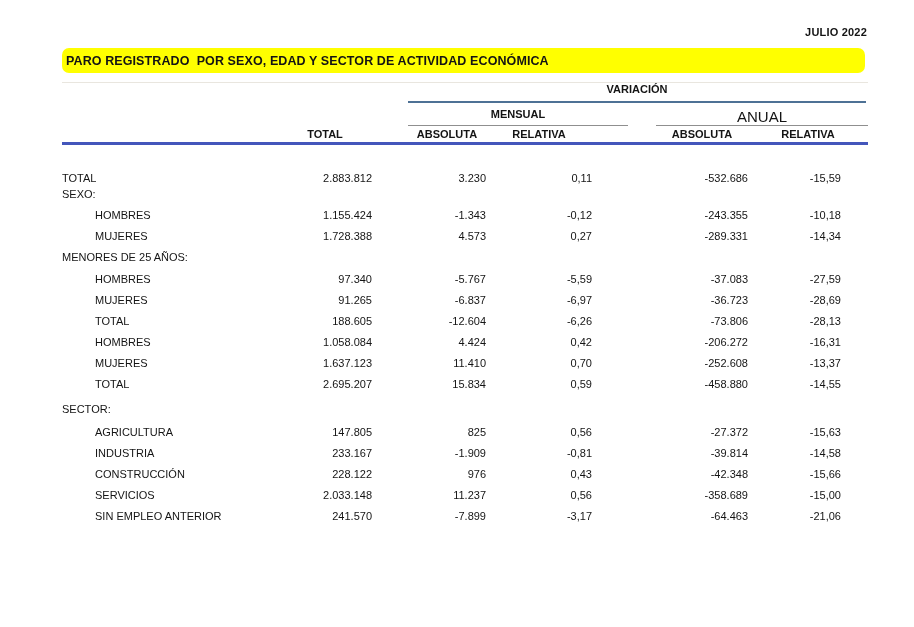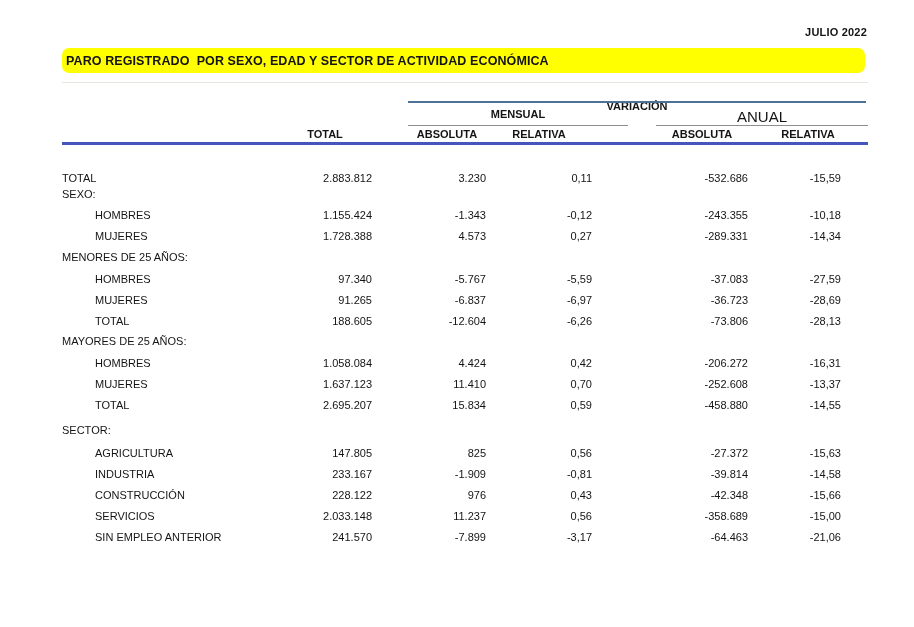--- a/index.html
+++ b/index.html
@@ -52,21 +52,21 @@
     position: absolute;
     top: 82px;
     left: 0;
     width: 806px;
     height: 1px;
     background: #e9e6df;
   }
   
   .hdr-variacion {
     position: absolute;
-    top: 100px;
+    top: 83px;
     left: 346px;
     width: 458px;
     height: 14px;
     text-align: center;
     font-size: 11px;
     font-weight: bold;
   }
   .steel-line {
     position: absolute;
     top: 101px;
@@ -257,30 +257,20 @@
           <tr class="indent">
             <td class="lbl">TOTAL</td>
             <td class="num">188.605</td>
             <td></td>
             <td class="num">-12.604</td>
             <td class="num pr-m">-6,26</td>
             <td></td>
             <td class="num">-73.806</td>
             <td class="num pr-a">-28,13</td>
           </tr>
-          <tr class="gap-b">
-            <td class="lbl">MAYORES DE 25 AÑOS:</td>
-            <td class="num"></td>
-            <td></td>
-            <td class="num"></td>
-            <td class="num pr-m"></td>
-            <td></td>
-            <td class="num"></td>
-            <td class="num pr-a"></td>
-          </tr>
           <tr class="indent">
             <td class="lbl">HOMBRES</td>
             <td class="num">1.058.084</td>
             <td></td>
             <td class="num">4.424</td>
             <td class="num pr-m">0,42</td>
             <td></td>
             <td class="num">-206.272</td>
             <td class="num pr-a">-16,31</td>
           </tr>

